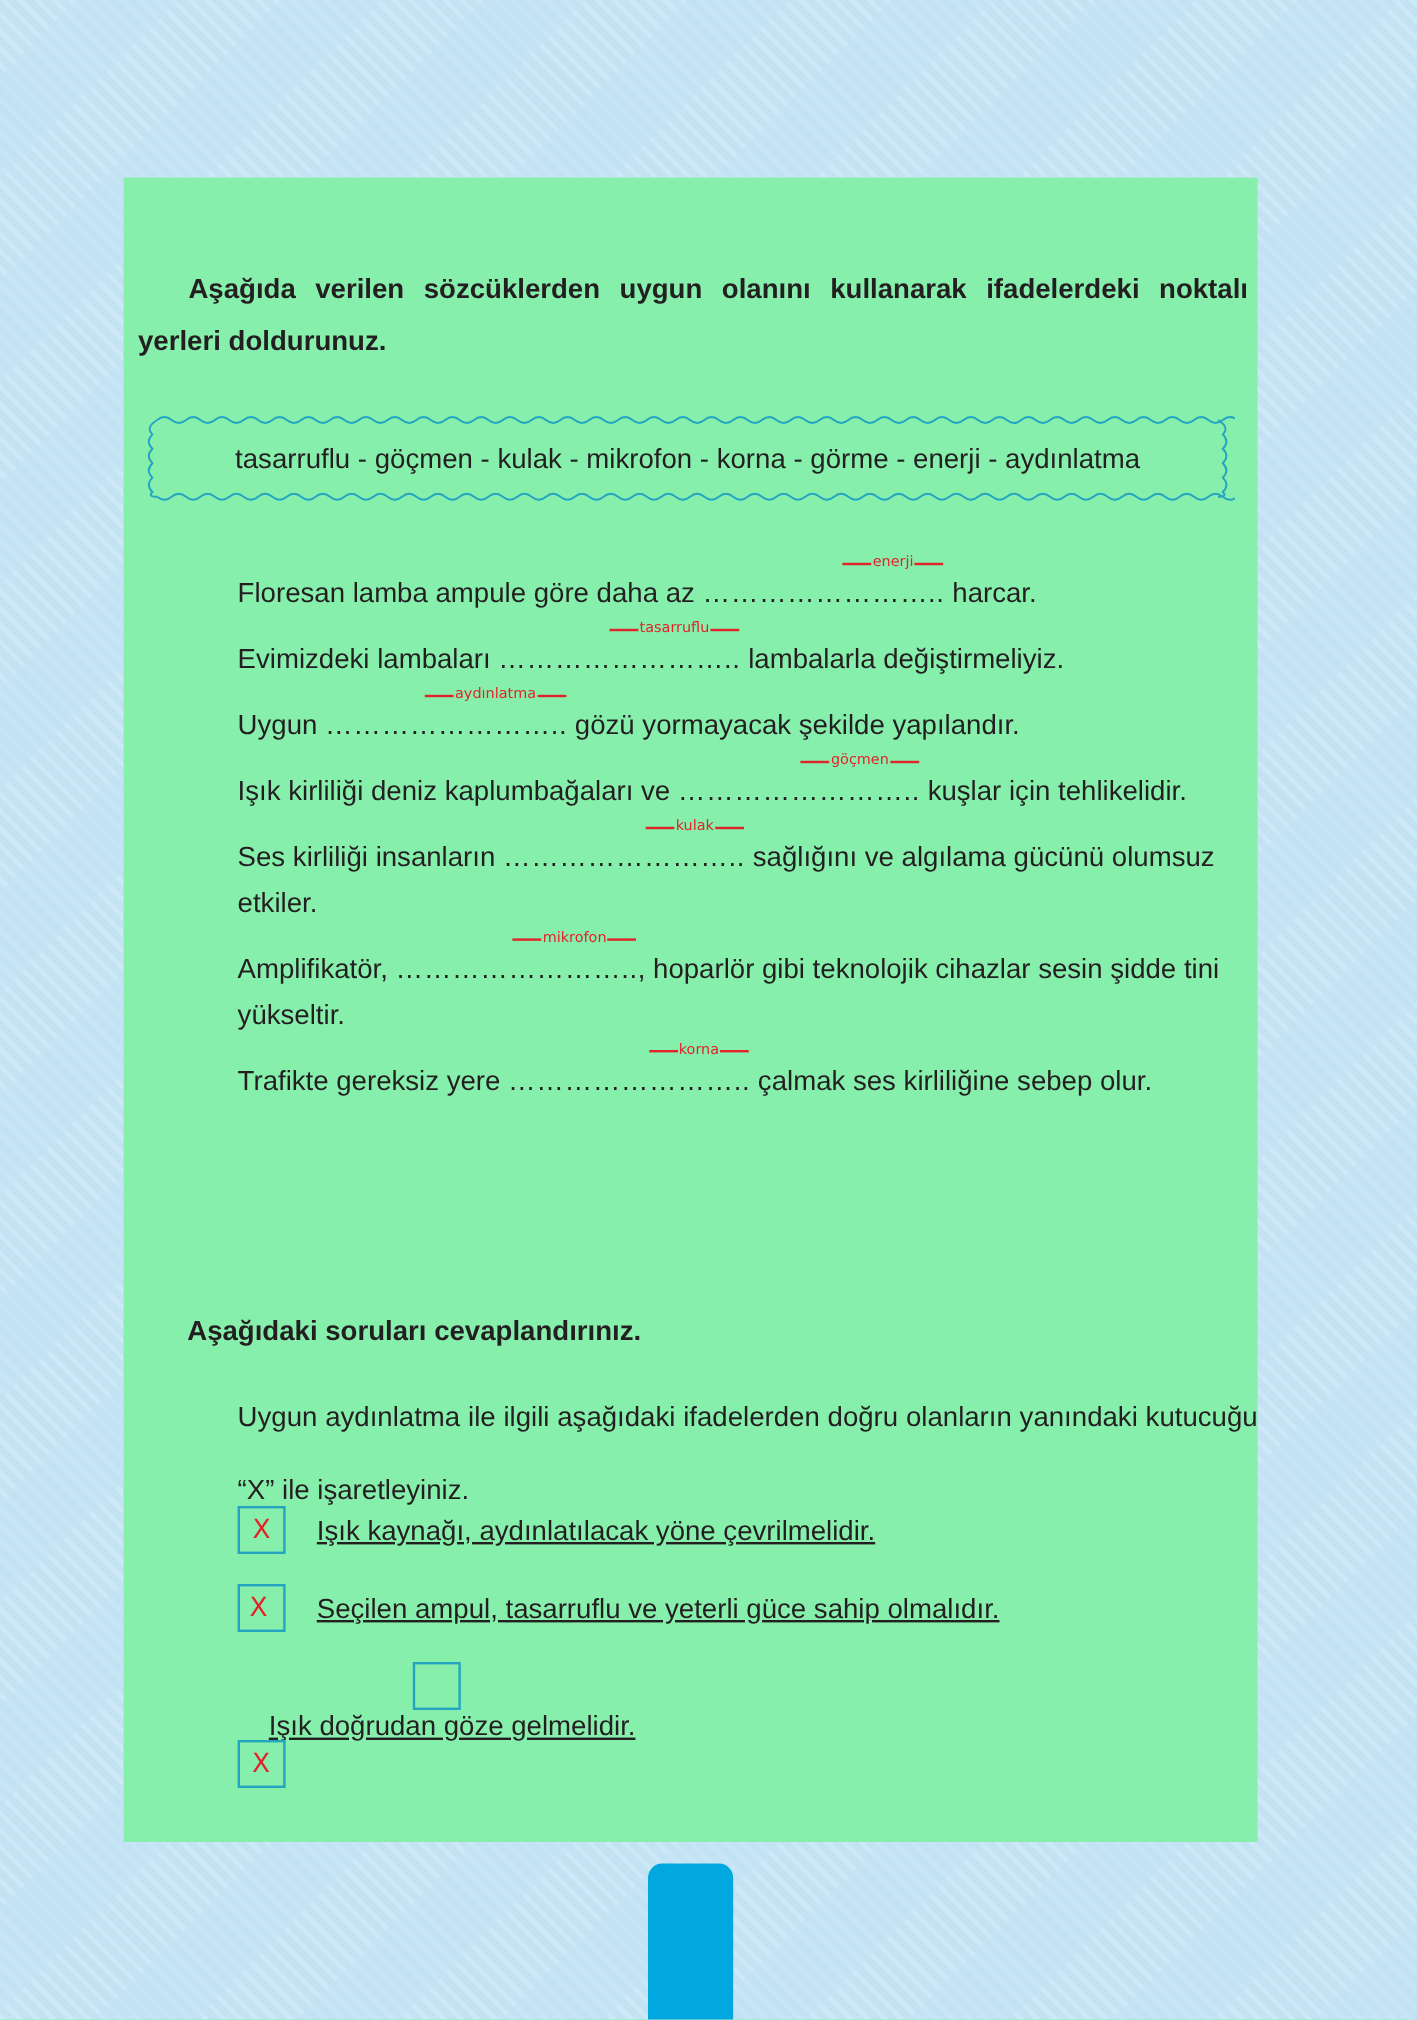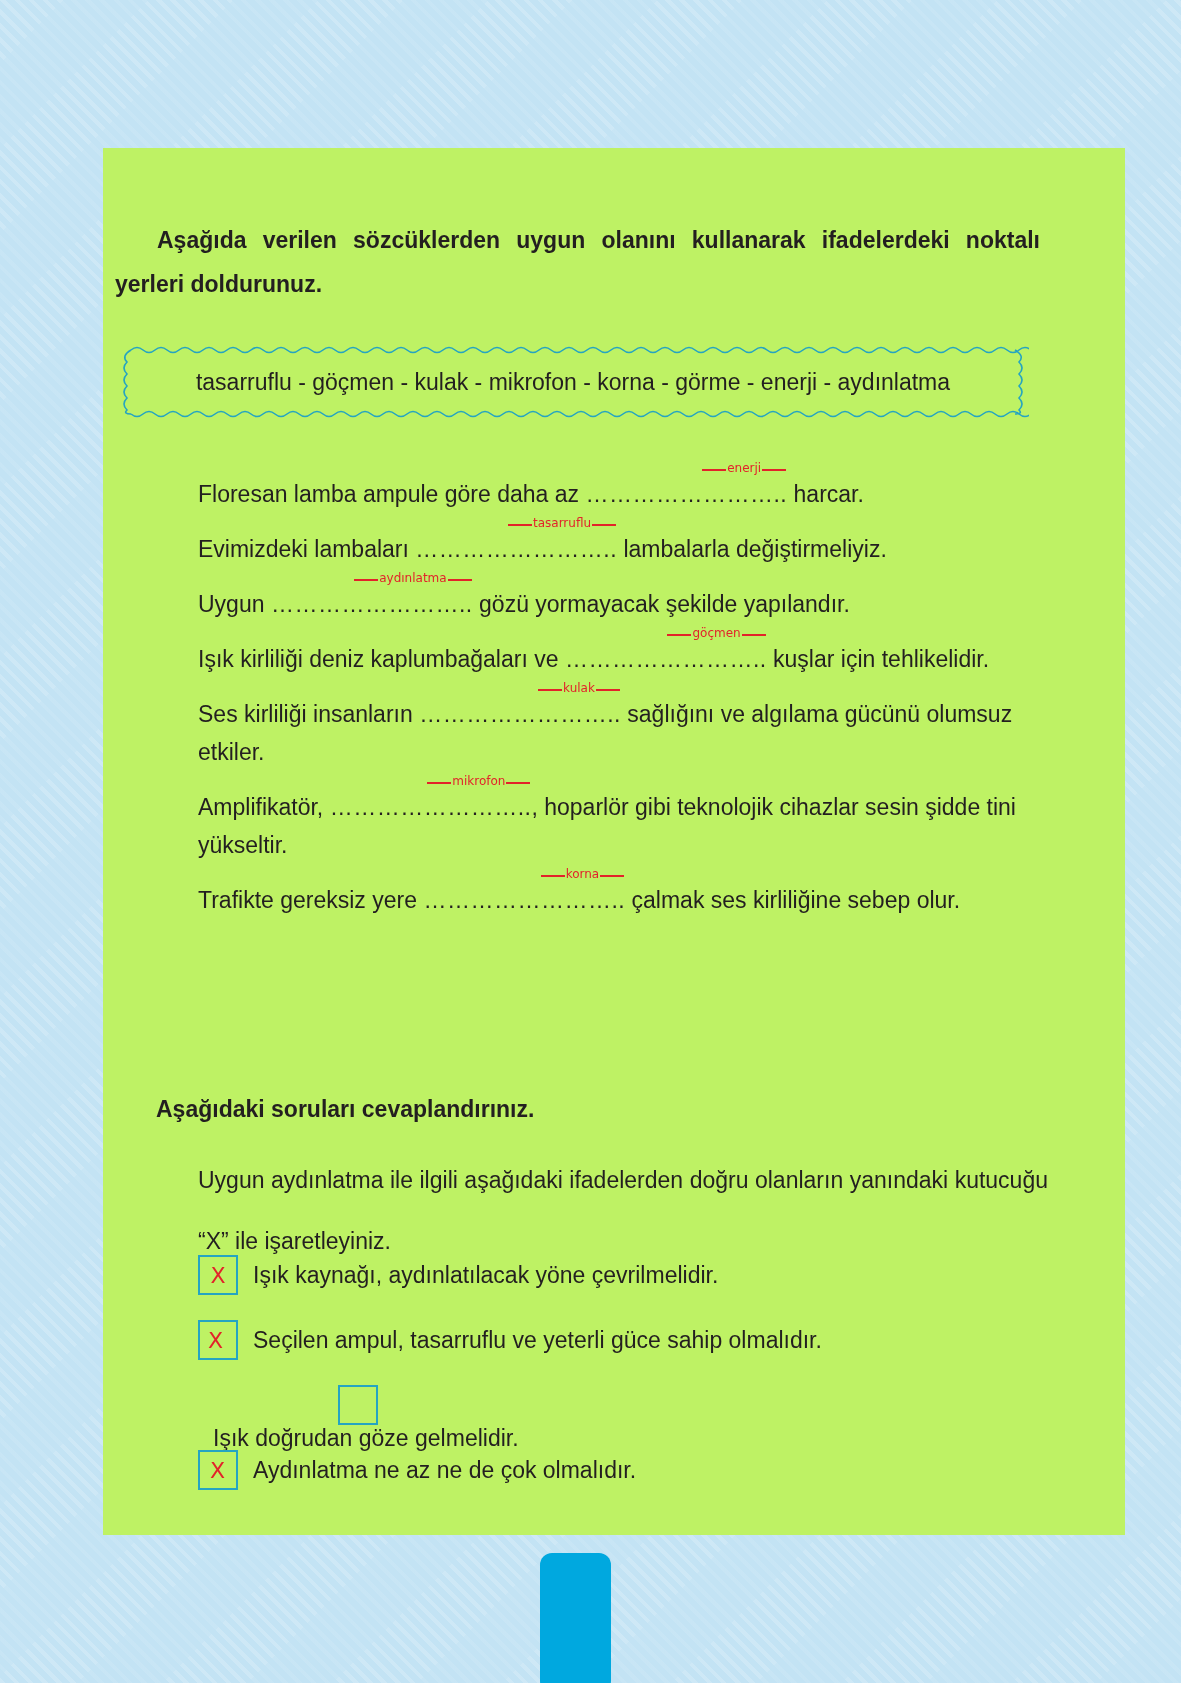--- a/index.html
+++ b/index.html
@@ -10,22 +10,22 @@
       repeating-linear-gradient(45deg, rgba(255,255,255,0.18) 0 4px, transparent 4px 10px);
     font-family:"Liberation Sans", sans-serif;
     color:#231f20;
   }
   .pattern {
     position:absolute; inset:0;
     background-image:
       repeating-linear-gradient(-45deg, rgba(195,227,244,0.55) 0 60px, transparent 60px 120px);
   }
   .panel {
-    position:absolute; left:103px; top:148px; width:1022px; height:1387px;
-    background:#bef264;
+    position:absolute; left:103px; top:148px; width:945px; height:1387px;
+    background:#86efac;
   }
   .instr {
     position:absolute; left:12px; top:70px; width:925px;
     font-weight:bold; font-size:23px; line-height:44px;
     text-indent:42px; text-align:justify;
   }
   .wordbox {
     position:absolute; left:14px; top:190px; width:912px; height:88px;
   }
   .wordbox svg { position:absolute; left:0; top:0; }
@@ -56,21 +56,21 @@
     text-align-last:left;
   }
   .chk {
     position:absolute; left:95px; display:flex; align-items:center;
   }
   .box {
     width:40px; height:40px; border:2.5px solid #25a4c2; box-sizing:border-box;
     display:flex; align-items:center; justify-content:center;
     color:#e2232a; font-size:22px; font-family:"DejaVu Sans", sans-serif;
   }
-  .chk .lbl { margin-left:15px; font-size:23px; }
+  .chk .lbl { margin-left:26px; font-size:23px;text-decoration:underline; }
   .tab {
     position:absolute; left:540px; top:1553px; width:71px; height:140px;
     background:#00a8df; border-radius:12px;
   }
 </style>
 </head>
 <body>
 
 <div class="pattern"></div>
 
@@ -126,17 +126,16 @@
   <div class="chk" style="top:1172px;">
     <div class="box" style="justify-content:flex-start;padding-left:8px;">X</div>
     <span class="lbl">Seçilen ampul, tasarruflu ve yeterli güce sahip olmalıdır.</span>
   </div>
   <div class="chk" style="top:1237px;flex-direction:column;">
     <div class="box"></div>
     <span class="lbl">Işık doğrudan göze gelmelidir.</span>
   </div>
   <div class="chk" style="top:1302px;">
     <div class="box" style="justify-content:flex-start;padding-left:10px;">X</div>
-    <span class="lbl">Aydınlatma ne az ne de çok olmalıdır.</span>
   </div>
 </div>
 
 <div class="tab"></div>
 
 </body></html>

